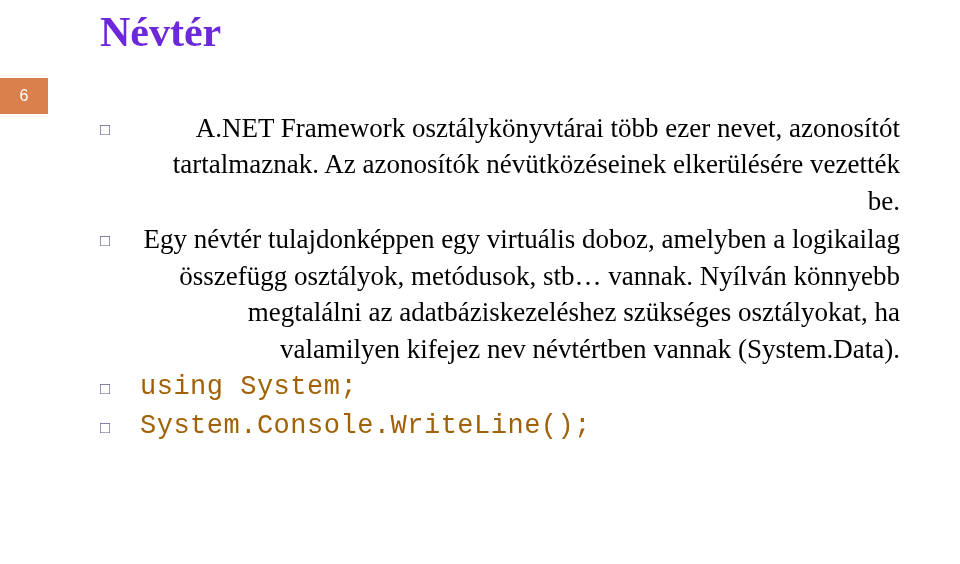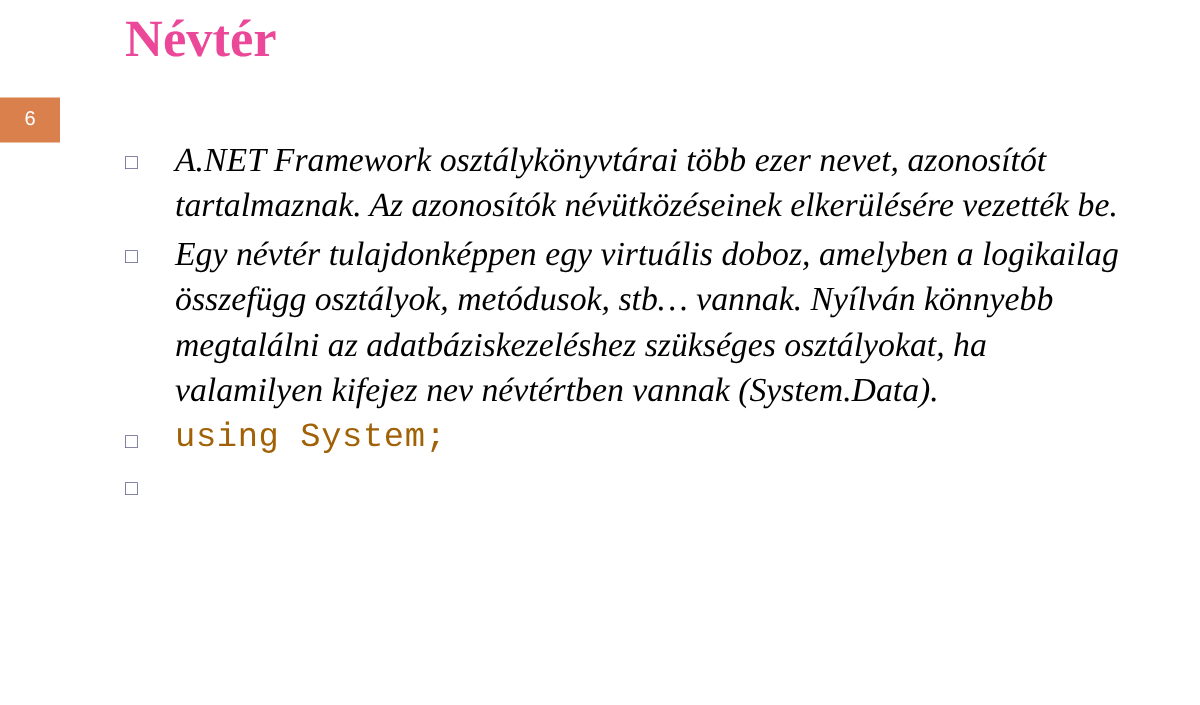--- a/index.html
+++ b/index.html
@@ -27,21 +27,21 @@
       font-size: 16px;
       display: flex;
       align-items: center;
       justify-content: center;
     }
     .title {
       position: absolute;
       left: 100px;
       top: 8px;
       font-size: 42px;
-      color: #ec4899;
+      color: #6d28d9;
       font-family: Georgia, 'Times New Roman', serif;
     }
     .content {
       position: absolute;
       left: 100px;
       top: 110px;
       width: 800px;
     }
     .bullet-item {
       display: flex;
@@ -53,22 +53,22 @@
       width: 40px;
       font-size: 17px;
       color: #5f608d;
       padding-top: 10px;
       font-family: Arial, sans-serif;
     }
     .bullet-text {
       font-size: 27px;
       line-height: 1.35;
       color: #000;
-      font-style: italic;
       font-family: Georgia, 'Times New Roman', serif;
+      text-align: right;
     }
     .code-text {
       font-size: 27px;
       line-height: 1.35;
       color: #a16207;
       font-style: normal;
       font-family: 'Courier New', Courier, monospace;
       letter-spacing: 0.5px;
     }
   </style>
@@ -87,14 +87,15 @@
   <div class="bullet-item">
     <span class="bullet-marker">□</span>
     <span class="bullet-text">Egy névtér tulajdonképpen egy virtuális doboz, amelyben a logikailag összefügg osztályok, metódusok, stb… vannak. Nyílván könnyebb megtalálni az adatbáziskezeléshez szükséges osztályokat, ha valamilyen kifejez nev névtértben vannak (System.Data).</span>
   </div>
   <div class="bullet-item">
     <span class="bullet-marker">□</span>
     <span class="code-text">using System;</span>
   </div>
   <div class="bullet-item">
     <span class="bullet-marker">□</span>
+    <span class="code-text">System.Console.WriteLine();</span>
   </div>
 </div>
 
 </body></html>

